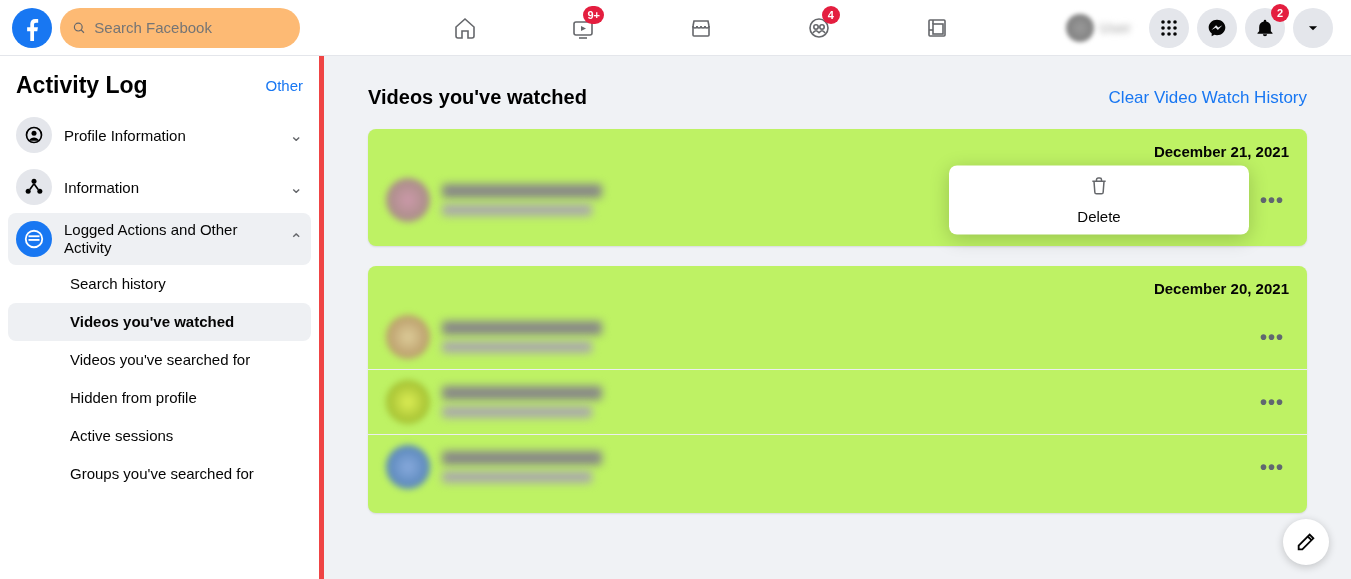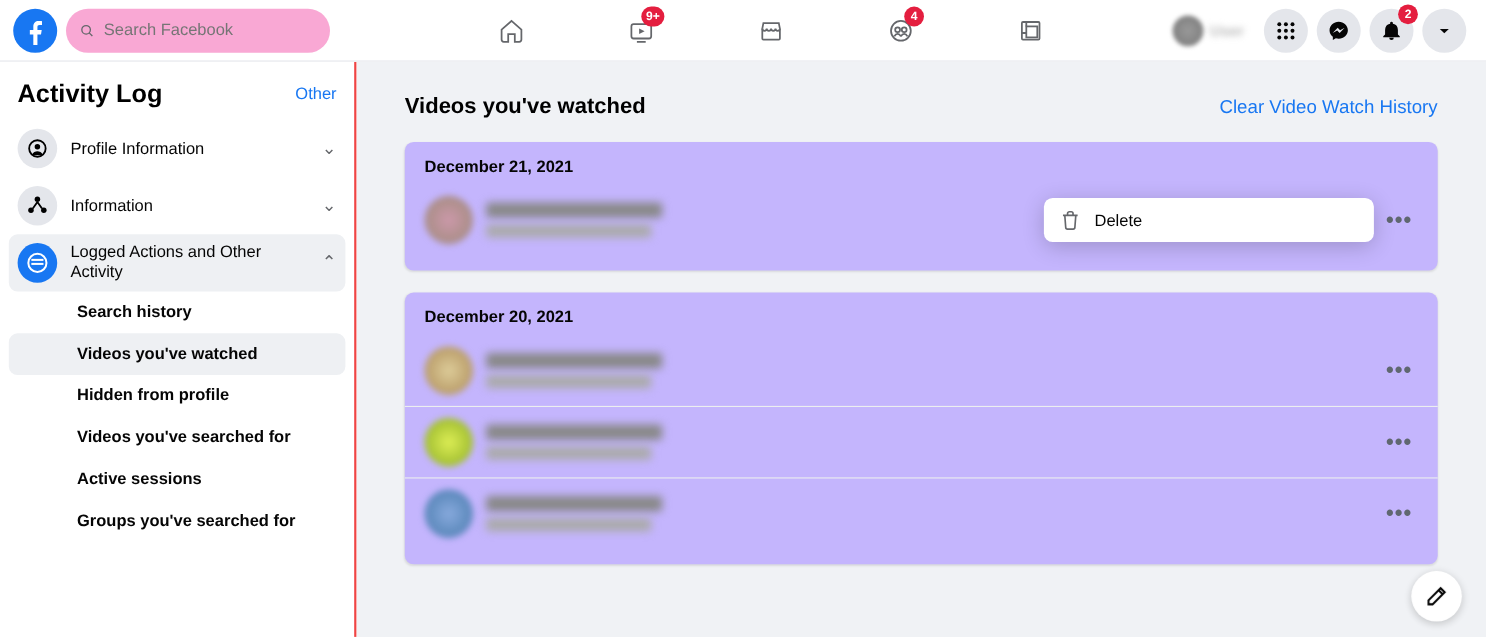--- a/index.html
+++ b/index.html
@@ -1,66 +1,66 @@
 <!DOCTYPE html>
 <html><head>
 <meta charset="utf-8">
 <style>
   * { box-sizing: border-box; margin: 0; padding: 0; }
   body { font-family: Helvetica, Arial, sans-serif; background: #f0f2f5; width: 1351px; height: 579px; overflow: hidden; position: relative; }
 
   
   .topnav { position: fixed; top:0; left:0; right:0; height:56px; background:#fff; border-bottom:1px solid #e4e6eb; display:flex; align-items:center; z-index:100; }
   .logo { width:40px; height:40px; margin:0 8px 0 12px; border-radius:50%; background:#1877f2; display:flex; align-items:center; justify-content:center; }
-  .search-wrap { width:240px; height:40px; background:#f9a8d4; border-radius:50px; display:flex; align-items:center; padding:12px 12px; }
+  .search-wrap { width:240px; height:40px; background:#fdba74; border-radius:50px; display:flex; align-items:center; padding:12px 12px; }
   .search-wrap input { border:none; background:transparent; outline:none; font-size:15px; color:#65676b; width:100%; margin-left:8px; }
   .center-nav { flex:1; display:flex; justify-content:center; gap:8px; margin-left:40px; }
   .center-nav .tab { width:110px; height:56px; display:flex; align-items:center; justify-content:center; position:relative; cursor:pointer; }
   .center-nav .tab svg { width:24px; height:24px; }
   .badge-red { position:absolute; top:6px; right:34px; background:#e41e3f; color:#fff; font-size:11px; font-weight:bold; min-width:18px; height:18px; border-radius:9px; display:flex; align-items:center; justify-content:center; padding:0 4px; }
   .right-nav { display:flex; align-items:center; gap:8px; padding-right:18px; }
   .avatar-chip { display:flex; align-items:center; height:36px; border-radius:18px; padding:0 10px 0 4px; cursor:pointer; }
   .avatar-chip .mini { width:28px; height:28px; border-radius:50%; background:radial-gradient(circle,#999,#777); filter:blur(2px); margin-right:6px;}
   .avatar-chip span { font-size:14px; font-weight:600; color:#bbb; filter:blur(3px);}
   .circle-btn { width:40px; height:40px; border-radius:50%; background:#e4e6eb; display:flex; align-items:center; justify-content:center; cursor:pointer; position:relative;}
   .circle-btn .badge-red { top:-4px; right:-4px; }
 
   
-  .sidebar { position:fixed; top:56px; left:0; width:324px; bottom:0; background:#fff; border-right:2px solid #ef4444; overflow-y:auto; }
+  .sidebar { position:fixed; top:56px; left:0; width:324px; bottom:0; background:#fff; border-right:5px solid #ef4444; overflow-y:auto; }
   .sidebar-header { display:flex; align-items:center; justify-content:space-between; padding:16px 16px 10px 16px; }
   .sidebar-header h1 { font-size:23px; font-weight:700; }
   .sidebar-header a { color:#1877f2; text-decoration:none; font-size:15px; }
   .sb-item { display:flex; align-items:center; padding:8px 8px; margin:0 8px; border-radius:8px; cursor:pointer; }
   .sb-item.rounded { position:relative; }
   .sb-icon { width:36px; height:36px; border-radius:50%; background:#e4e6eb; display:flex; align-items:center; justify-content:center; margin-right:12px; font-size:18px; color:#000;}
   .sb-icon.active { background:#1877f2; color:#fff;}
   .sb-label { font-size:15px; color:#050505; flex:1; font-weight:500;}
   .sb-chevron { font-size:16px; color:#65676b; }
-  .sb-sub { padding:10px 8px 10px 62px; margin:0 8px; border-radius:8px; cursor:pointer;font-weight:bold; }
+  .sb-sub { padding:10px 8px 10px 62px; margin:0 8px; border-radius:8px; cursor:pointer; }
   .sb-sub.selected { background:#eef0f3; font-weight:600;}
   .sb-sub span { font-size:15px; color:#050505;}
 
   
   .main { margin-left:324px; margin-top:56px; padding:30px 44px; }
   .page-header { display:flex; align-items:center; justify-content:space-between; margin-bottom:20px; }
   .page-header h2 { font-size:20px; font-weight:700; }
   .page-header a { color:#1877f2; text-decoration:none; font-size:17px; }
-  .card { background:#c4b5fd; border-radius:8px; box-shadow:0 1px 2px rgba(0,0,0,.1); padding:14px 0; margin-bottom:20px; }
+  .card { background:#bef264; border-radius:8px; box-shadow:0 1px 2px rgba(0,0,0,.1); padding:14px 0; margin-bottom:20px;text-align:right; }
   .date-label { padding:0 18px 8px 18px; font-size:15px; font-weight:600; color:#050505;}
   .row { display:flex; align-items:center; padding:10px 18px; position:relative; }
   .row + .row { border-top:1px solid #eceef0; }
   .row-av { width:44px; height:44px; border-radius:50%; background:radial-gradient(circle,#c9a,#987); filter:blur(3px); margin-right:12px;}
   .row-av.b { background:radial-gradient(circle,#dc9,#a85);}
   .row-av.c { background:radial-gradient(circle,#de5,#8a2);}
   .row-av.d { background:radial-gradient(circle,#8ad,#47a);}
   .row-text { flex:1; }
   .row-text .l1 { height:14px; width:160px; background:#888; border-radius:3px; filter:blur(4px); margin-bottom:6px;}
   .row-text .l2 { height:12px; width:150px; background:#aaa; border-radius:3px; filter:blur(4px);}
   .dots { width:34px; height:34px; border-radius:50%; display:flex; align-items:center; justify-content:center; cursor:pointer; font-size:20px; font-weight:bold; color:#606770; letter-spacing:1px;}
-  .popup { position:absolute; right:58px; top:50%; transform:translateY(-50%); width:300px; background:#fff; border-radius:8px; box-shadow:0 4px 20px rgba(0,0,0,.2); padding:10px 14px; display:flex; align-items:center; gap:12px; z-index:5;}
+  .popup { position:absolute; right:58px; top:50%; transform:translateY(-50%); width:300px; background:#fff; border-radius:8px; box-shadow:0 4px 20px rgba(0,0,0,.2); padding:10px 14px; display:flex; align-items:center; gap:12px; z-index:5;flex-direction:column;}
   .popup span { font-size:15px; color:#050505; }
 
   
   .fab { position:fixed; bottom:14px; right:22px; width:46px; height:46px; border-radius:50%; background:#fff; box-shadow:0 2px 8px rgba(0,0,0,.2); display:flex; align-items:center; justify-content:center; cursor:pointer;}
 </style>
 </head>
 <body>
 
 <div class="topnav">
   <div class="logo">
@@ -193,22 +193,22 @@
           <rect x="6" y="8" width="12" height="2"></rect>
           <rect x="6" y="12" width="12" height="2"></rect>
         </svg>
     </div>
     <div class="sb-label" style="font-weight:500; line-height:1.2; padding-right:8px;">Logged Actions and Other Activity</div>
     <div class="sb-chevron">⌃</div>
   </div>
 
   <div class="sb-sub"><span>Search history</span></div>
   <div class="sb-sub selected"><span>Videos you've watched</span></div>
+  <div class="sb-sub"><span>Videos you've searched for</span></div>
   <div class="sb-sub"><span>Hidden from profile</span></div>
-  <div class="sb-sub"><span>Videos you've searched for</span></div>
   <div class="sb-sub"><span>Active sessions</span></div>
   <div class="sb-sub"><span>Groups you've searched for</span></div>
   <div class="sb-sub"></div>
 </div>
 
 <div class="main">
   <div class="page-header">
     <h2>Videos you've watched</h2>
     <a href="#">Clear Video Watch History</a>
   </div>

